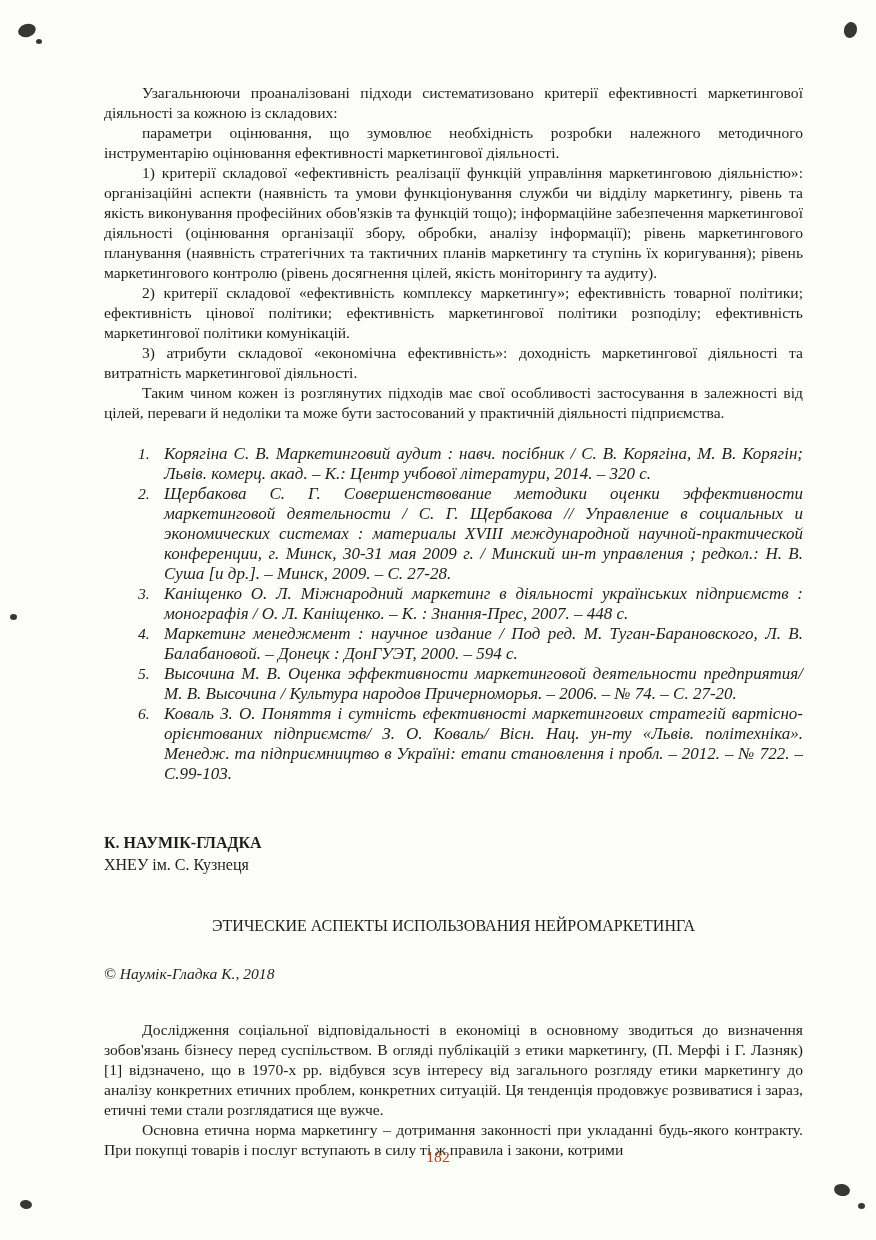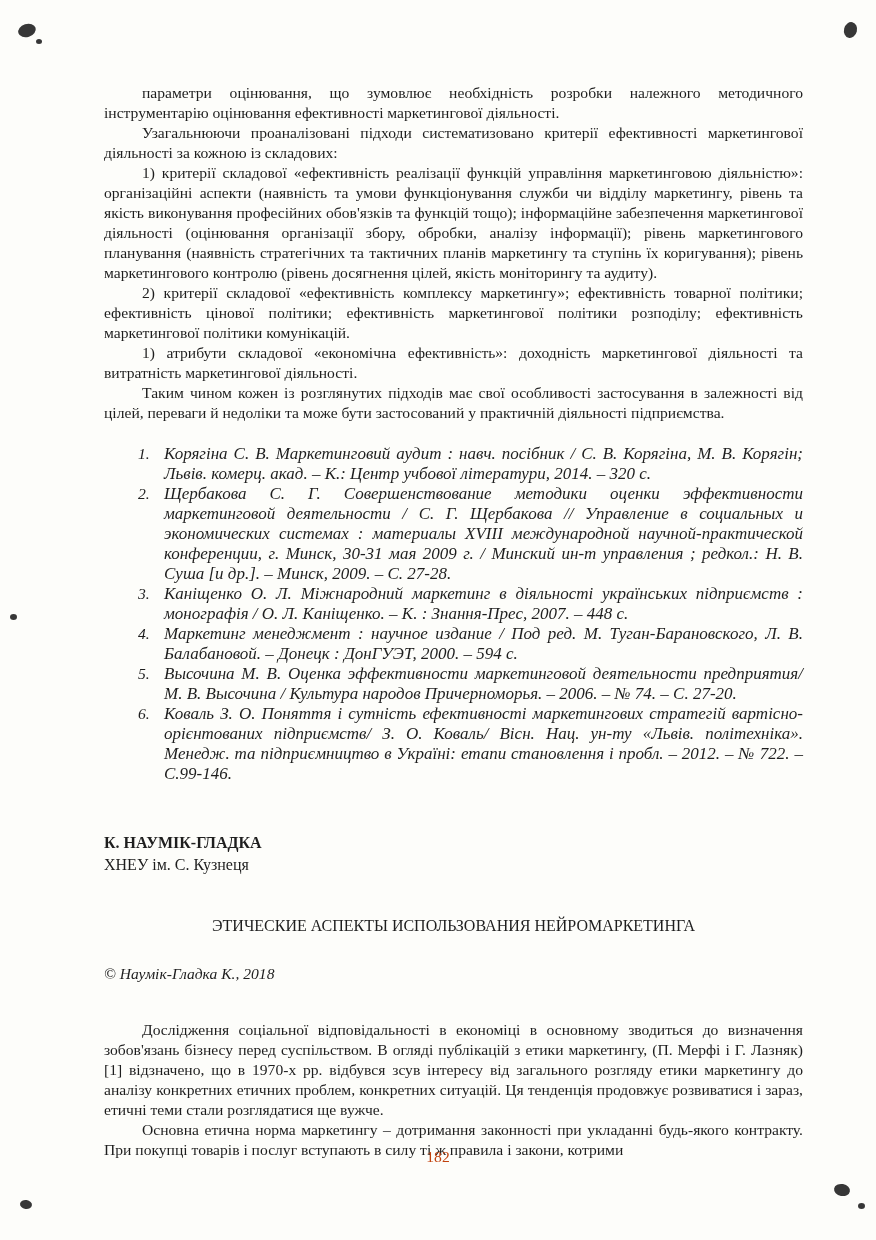--- a/index.html
+++ b/index.html
@@ -107,25 +107,25 @@
   <div class="artifact a-tl"></div>
   <div class="artifact a-tl2"></div>
   <div class="artifact a-tr"></div>
   <div class="artifact a-ml"></div>
   <div class="artifact a-bl"></div>
   <div class="artifact a-br"></div>
   <div class="artifact a-br2"></div>
 
   <main class="content">
 
+    <p class="para">Узагальнюючи проаналізовані підходи систематизовано критерії ефективності маркетингової діяльності за кожною із складових:</p>
     <p class="para">параметри оцінювання, що зумовлює необхідність розробки належного методичного інструментарію оцінювання ефективності маркетингової діяльності.</p>
-    <p class="para">Узагальнюючи проаналізовані підходи систематизовано критерії ефективності маркетингової діяльності за кожною із складових:</p>
     <p class="para">1) критерії складової «ефективність реалізації функцій управління маркетинговою діяльністю»: організаційні аспекти (наявність та умови функціонування служби чи відділу маркетингу, рівень та якість виконування професійних обов'язків та функцій тощо); інформаційне забезпечення маркетингової діяльності (оцінювання організації збору, обробки, аналізу інформації); рівень маркетингового планування (наявність стратегічних та тактичних планів маркетингу та ступінь їх коригування); рівень маркетингового контролю (рівень досягнення цілей, якість моніторингу та аудиту).</p>
     <p class="para">2) критерії складової «ефективність комплексу маркетингу»; ефективність товарної політики; ефективність цінової політики; ефективність маркетингової політики розподілу; ефективність маркетингової політики комунікацій.</p>
-    <p class="para">1) атрибути складової «економічна ефективність»: доходність маркетингової діяльності та витратність маркетингової діяльності.</p>
+    <p class="para">3) атрибути складової «економічна ефективність»: доходність маркетингової діяльності та витратність маркетингової діяльності.</p>
     <p class="para">Таким чином кожен із розглянутих підходів має свої особливості застосування в залежності від цілей, переваги й недоліки та може бути застосований у практичній діяльності підприємства.</p>
 
     <div class="refs">
       <div class="ref">
         <span class="ref-num">1.</span>
         <div class="ref-text">Корягіна С. В. Маркетинговий аудит : навч. посібник / С. В. Корягіна, М. В. Корягін; Львів. комерц. акад. – К.: Центр учбової літератури, 2014. – 320 с.</div>
       </div>
       <div class="ref">
         <span class="ref-num">2.</span>
         <div class="ref-text">Щербакова С. Г. Совершенствование методики оценки эффективности маркетинговой деятельности / С. Г. Щербакова // Управление в социальных и экономических системах : материалы XVIII международной научной-практической конференции, г. Минск, 30-31 мая 2009 г. / Минский ин-т управления ; редкол.: Н. В. Суша [и др.]. – Минск, 2009. – С. 27-28.</div>
@@ -137,21 +137,21 @@
       <div class="ref">
         <span class="ref-num">4.</span>
         <div class="ref-text">Маркетинг менеджмент : научное издание / Под ред. М. Туган-Барановского, Л. В. Балабановой. – Донецк : ДонГУЭТ, 2000. – 594 с.</div>
       </div>
       <div class="ref">
         <span class="ref-num">5.</span>
         <div class="ref-text">Высочина М. В. Оценка эффективности маркетинговой деятельности предприятия/ М. В. Высочина / Культура народов Причерноморья. – 2006. – № 74. – С. 27-20.</div>
       </div>
       <div class="ref">
         <span class="ref-num">6.</span>
-        <div class="ref-text">Коваль З. О. Поняття і сутність ефективності маркетингових стратегій вартісно-орієнтованих підприємств/ З. О. Коваль/ Вісн. Нац. ун-ту «Львів. політехніка». Менедж. та підприємництво в Україні: етапи становлення і пробл. – 2012. – № 722. – С.99-146.</div>
+        <div class="ref-text">Коваль З. О. Поняття і сутність ефективності маркетингових стратегій вартісно-орієнтованих підприємств/ З. О. Коваль/ Вісн. Нац. ун-ту «Львів. політехніка». Менедж. та підприємництво в Україні: етапи становлення і пробл. – 2012. – № 722. – С.99-103.</div>
       </div>
     </div>
 
     <div class="author-block">
       <div class="author-name">К. НАУМІК-ГЛАДКА</div>
       <div class="author-affiliation">ХНЕУ ім. С. Кузнеця</div>
     </div>
 
     <h1 class="article-title">ЭТИЧЕСКИЕ АСПЕКТЫ ИСПОЛЬЗОВАНИЯ НЕЙРОМАРКЕТИНГА</h1>
 

